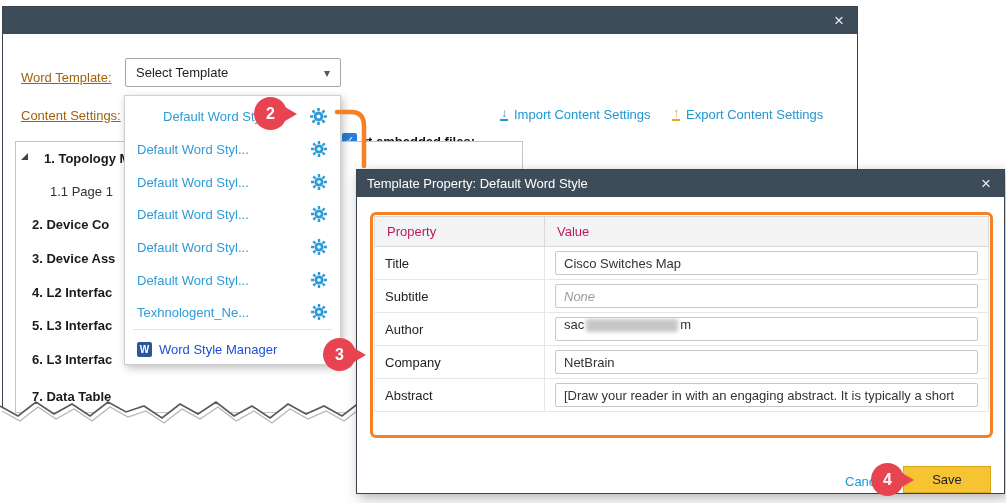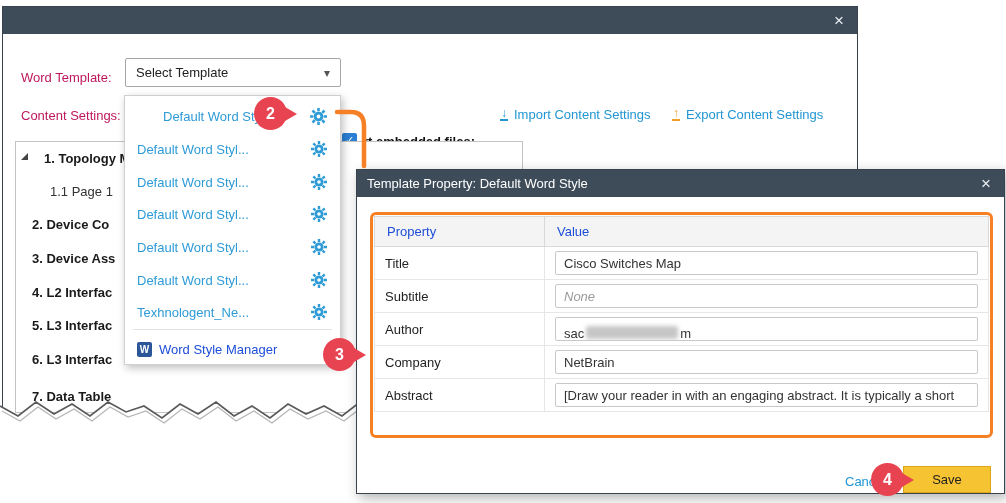--- a/index.html
+++ b/index.html
@@ -15,21 +15,21 @@
     position:absolute; left:0; top:0; right:0; height:27px; background:#3e4c5a;
     color:#fff; display:flex; align-items:center; padding:0 10px; font-size:13px;
   }
   .titlebar .close {
     margin-left:auto; font-size:17px; line-height:1; cursor:pointer; color:#e8edf2;
     padding:0 3px;
   }
 
   
   #main-dialog { left:2px; top:6px; width:856px; height:412px; border-bottom:0; z-index:1; }
-  .field-label { position:absolute; color:#be185d; }
+  .field-label { position:absolute; color:#a16207;text-decoration:underline; }
   .select {
     position:absolute; left:122px; top:51px; width:216px; height:29px; background:#fff;
     border:1px solid #a6a6a6; border-radius:2px; display:flex; align-items:center;
     padding:0 10px; cursor:pointer;
   }
   .select .chev { margin-left:auto; color:#555; font-size:12px; }
   .link { position:absolute; color:#2196d3; display:flex; align-items:center; gap:6px; cursor:pointer; }
   .tray-arrow {
     display:inline-block; font-weight:bold; font-size:12px; line-height:11px;
     border-bottom:2px solid currentColor; padding:0 1px;
@@ -79,31 +79,31 @@
     left:356px; top:169px; width:649px; height:325px; z-index:20;
     box-shadow:3px 4px 12px rgba(0,0,0,0.3);
   }
   #orange-box {
     position:absolute; left:13px; top:42px; width:623px; height:226px;
     border:3px solid #f58025; border-radius:6px; background:#fff;
   }
   table.props { border-collapse:collapse; width:615px; margin:1px; table-layout:fixed; }
   .props th {
     background:#f4f4f4; font-weight:normal; text-align:left; height:30px; padding:4px 12px;
-    border:1px solid #d9d9d9; color:#1d4ed8; font-size:13px;
+    border:1px solid #d9d9d9; color:#be185d; font-size:13px;
   }
   .props th.prop-col { width:170px; }
   .props td { border:1px solid #e6e6e6; height:33px; padding:0 10px; color:#222; font-size:13px; }
   .props input, .input-like {
     width:100%; height:24px; border:1px solid #c8c8c8; border-radius:2px; background:#fff;
     font-family:"Liberation Sans","DejaVu Sans",sans-serif; font-size:13px; color:#333;
     padding:8px 8px; white-space:nowrap; overflow:hidden;
   }
   .props input::placeholder { font-style:italic; color:#9a9a9a; }
-  .input-like { display:flex; align-items:flex-start; }
+  .input-like { display:flex; align-items:flex-end; }
   .redact {
     display:inline-block; width:92px; height:13px; background:#c6c6c6;
     filter:blur(2px); margin:0 2px; border-radius:2px;
   }
   #cancel-link { position:absolute; left:488px; top:304px; color:#2196d3; cursor:pointer; }
   #save-button {
     position:absolute; left:546px; top:296px; width:88px; height:27px; background:#f6c332;
     border:1px solid #dba617; color:#222; display:flex; align-items:center; justify-content:center;
     cursor:pointer;
   }

